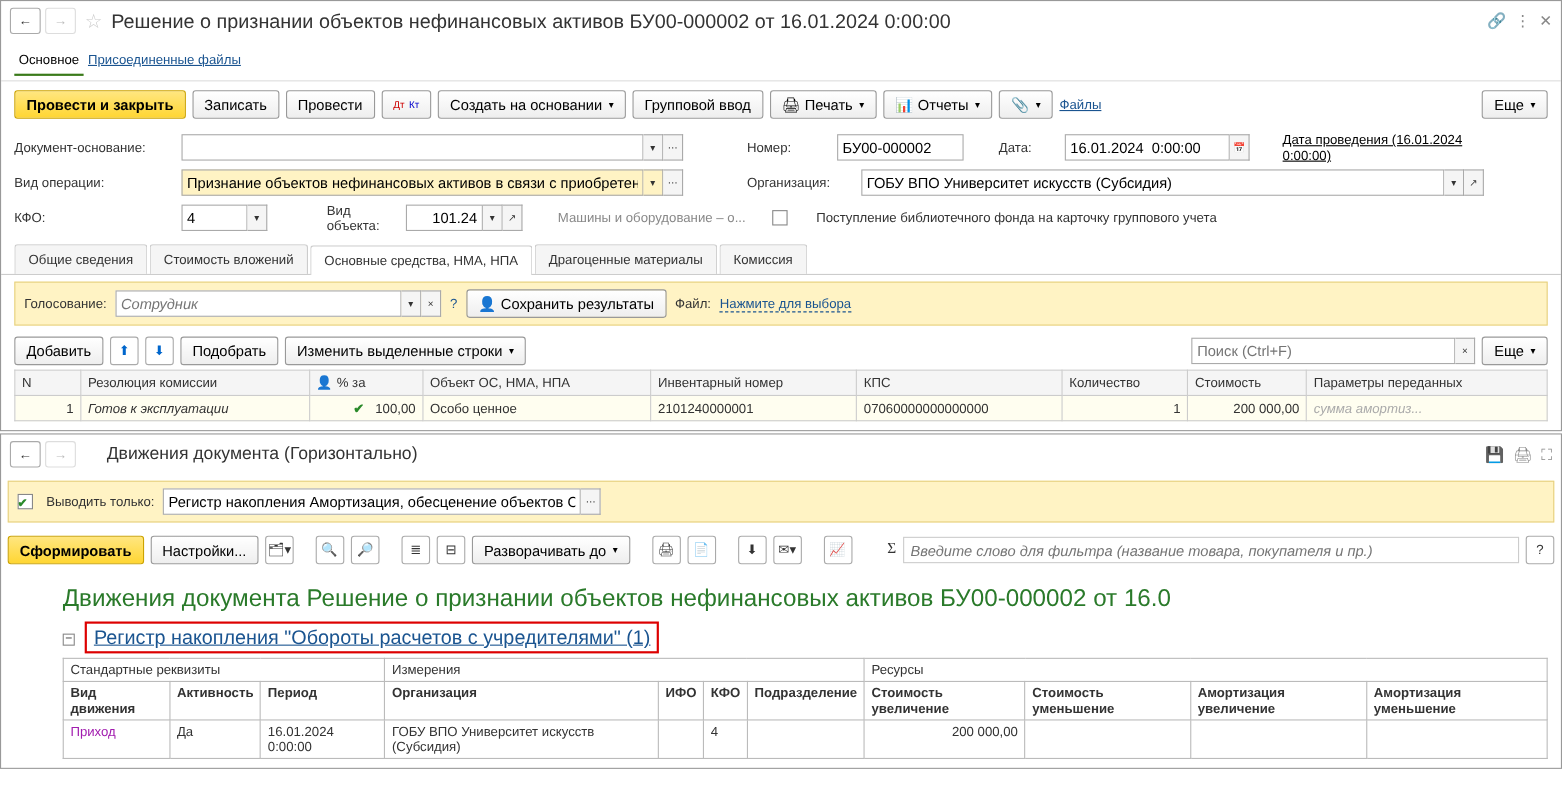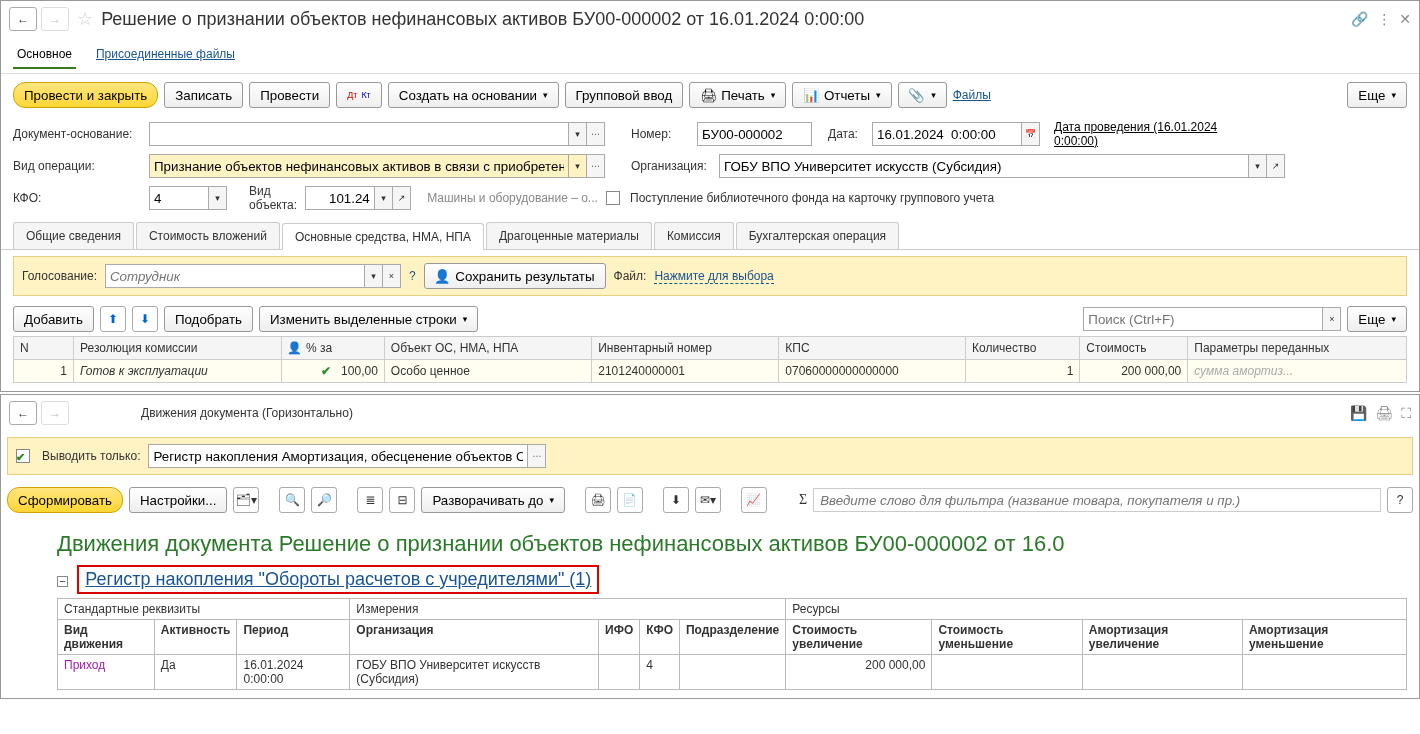--- a/index.html
+++ b/index.html
@@ -8,34 +8,34 @@
 
 
 .titlebar { display: flex; align-items: center; padding: 6px 8px; gap: 4px; }
 .nav-btn { border:1px solid #aaa; background:#fff; width:28px; height:24px; display:flex;align-items:center;justify-content:center; cursor:pointer; border-radius:3px;}
 .nav-btn.disabled{ color:#bbb; border-color:#ddd;}
 .star{ color:#ccc; font-size:18px; margin:0 4px;}
 .titlebar h1{ font-size:18px; font-weight:normal; flex:1; white-space:nowrap; overflow:hidden; text-overflow:ellipsis;}
 .title-actions{display:flex; gap:8px; align-items:center; color:#888; margin-left:auto;}
 .title-actions span{cursor:pointer; font-size:14px;}
 
-.section-tabs{ padding:4px 12px; display:flex; gap:16px; border-bottom:1px solid #ddd;}
+.section-tabs{ padding:4px 12px; display:flex; gap:0; border-bottom:1px solid #ddd;}
 .section-tabs .tab{ padding:6px 4px; cursor:pointer;}
 .section-tabs .tab.active{ border-bottom:2px solid #3a7a1a; color:#000;}
 .section-tabs .tab.link{ color:#1a5490; text-decoration:underline;}
 
 .toolbar{ display:flex; align-items:center; gap:6px; padding:8px 12px; flex-wrap:wrap;}
 .btn{ border:1px solid #999; background:linear-gradient(#fff,#eee); padding:4px 10px; border-radius:3px; cursor:pointer; white-space:nowrap; height:26px; display:inline-flex;align-items:center; gap:4px;}
-.btn-yellow{ background:linear-gradient(#ffe680,#ffd633); border-color:#cca300; font-weight:normal;border-radius:12px;}
+.btn-yellow{ background:linear-gradient(#ffe680,#ffd633); border-color:#cca300; font-weight:bold;}
 .btn .caret{font-size:9px; margin-left:2px;}
 .link{ color:#1a5490; text-decoration:underline; cursor:pointer;}
 .link-green{ color:#000000; text-decoration:underline; cursor:pointer;}
 
 .form{ padding:4px 12px;}
-.row{ display:flex; align-items:center; gap:6px; margin-bottom:6px;}
+.row{ display:flex; align-items:center; gap:22px; margin-bottom:6px;}
 .lbl{ width:130px;}
 .input{ border:1px solid #aaa; height:24px; padding:2px 4px; background:#fff;}
 .input.yellow{ background:#fff3c4;}
 .input.small{width:60px;}
 .sel-btn{border:1px solid #aaa;border-left:none;height:24px;width:18px;background:#f5f5f5;display:flex;align-items:center;justify-content:center;font-size:9px;cursor:pointer;}
 .col{display:flex;align-items:center;}
 .grey-text{color:#888;text-align:center;}
 .checkbox{width:14px;height:14px;border:1px solid #888;display:inline-block;margin-right:4px;}
 
 .inner-tabs{display:flex; padding:0 12px; border-bottom:1px solid #ccc;}
@@ -49,21 +49,21 @@
 table.grid{ width:calc(100% - 24px); margin:0 12px 8px; border-collapse:collapse; font-size:12px;}
 table.grid th, table.grid td{ border:1px solid #ccc; padding:4px 6px; text-align:left;}
 table.grid th{ background:#f5f5f5; font-weight:normal;}
 table.grid td.num{text-align:right;}
 table.grid tr.data-row td{background:#fffef0;}
 .check-green{color:#2a8a2a; font-weight:bold;}
 .placeholder{color:#aaa; font-style:italic;}
 
 
 .win2 .yellow-bar{margin:6px;}
-.win2 .titlebar h1{font-size:12px;margin-left:44px;}
+.win2 .titlebar h1{font-size:16px;}
 .report-body{padding:8px 12px;margin-left:44px;}
 .report-title{ color:#2a7a2a; font-size:22px; margin:4px 0 8px; white-space:nowrap; overflow:hidden;}
 .register-link{ color:#1a5490; font-size:18px; text-decoration:underline; border:2px solid #d00; padding:2px 6px; display:inline-block; margin-bottom:4px;}
 .report-table{ border-collapse:collapse; width:100%; font-size:12px;}
 .report-table th,.report-table td{ border:1px solid #bbb; padding:3px 6px; text-align:left; vertical-align:top;}
 .report-table .group-h{ font-weight:normal;}
 .red-box{ border:2px solid #d00;}
 .minus-box{display:inline-block;width:11px;height:11px;border:1px solid #888;text-align:center;line-height:9px;font-size:11px;margin-right:6px;vertical-align:middle;cursor:pointer;}
 .green-small{color:#a21caf;}
 .sigma{font-size:14px;font-family:serif;}
@@ -165,21 +165,20 @@
       <span>Поступление библиотечного фонда на карточку группового учета</span>
     </div>
   </div>
 
   <div class="inner-tabs">
     <div class="itab">Общие сведения</div>
     <div class="itab">Стоимость вложений</div>
     <div class="itab active">Основные средства, НМА, НПА</div>
     <div class="itab">Драгоценные материалы</div>
     <div class="itab">Комиссия</div>
-    <div class="itab">Бухгалтерская операция</div>
   </div>
 
   <div class="yellow-bar">
     <span>Голосование:</span>
     <div class="col">
         <input class="input" style="width: 260px; color: rgb(170, 170, 170); font-style: italic;" placeholder="Сотрудник">
         <div class="sel-btn">▾</div>
         <div class="sel-btn">×</div>
       </div>
     <span style="color:#1a5490;">?</span>

